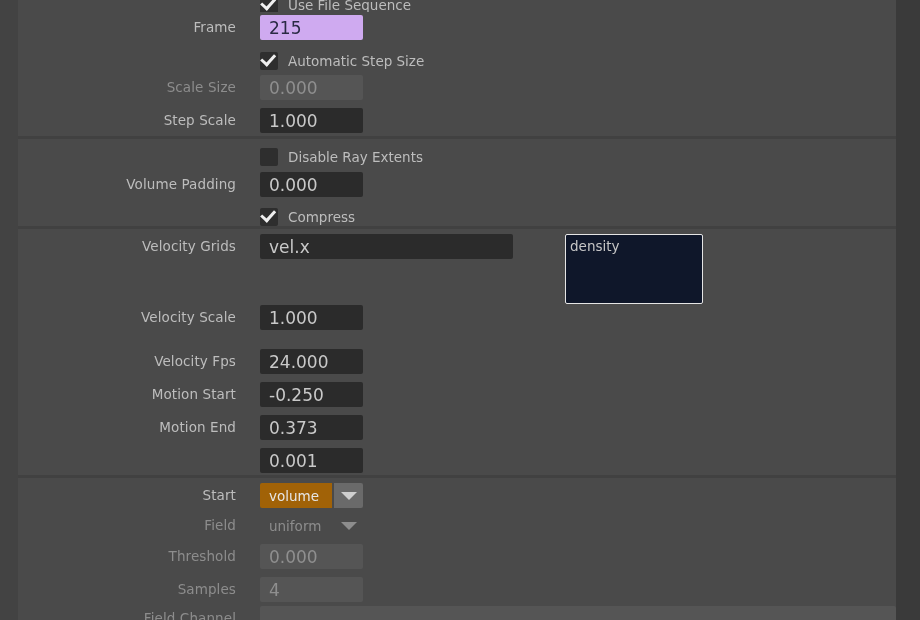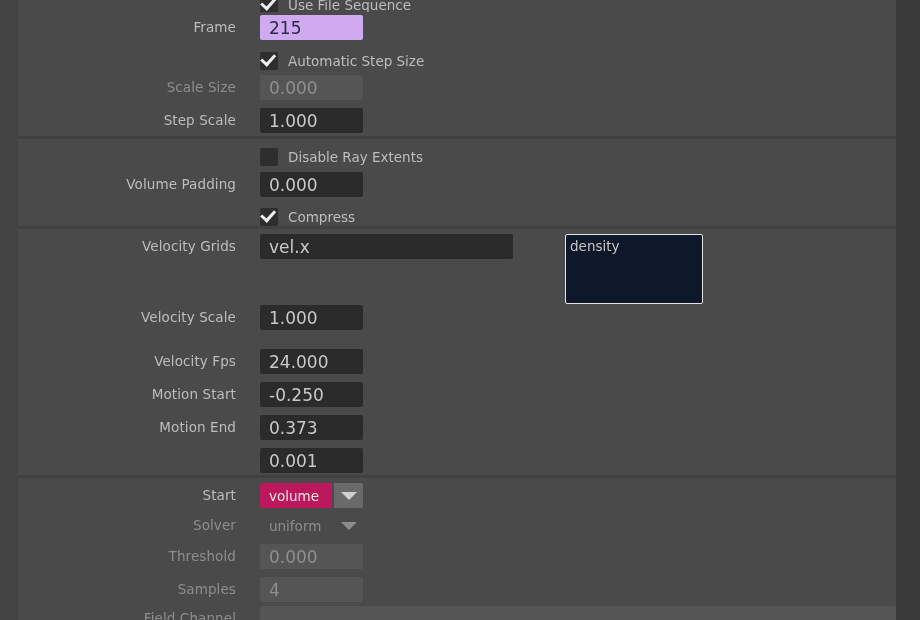--- a/index.html
+++ b/index.html
@@ -55,21 +55,21 @@
     position:absolute;left:510px;top:234px;width:138px;height:70px;
     background:#0f172a;border:1px solid #e5e5e5;border-radius:2px;box-sizing:border-box;margin-left:37px;
   }
   .listbox .item{color:#c6c6c6;padding:3px 0 0 4px;font-size:13.5px;line-height:17px;}
 
   .dd{
     position:absolute;left:242px;top:5px;height:25px;width:103px;
     display:flex;box-sizing:border-box;
   }
   .dd .val{
-    flex:0 0 72px;background:#be185d;color:#e6e6e6;
+    flex:0 0 72px;background:#a16207;color:#e6e6e6;
     display:flex;align-items:center;padding-left:9px;box-sizing:border-box;
     border-radius:2px 0 0 2px;
   }
   .dd .arrowbox{
     flex:1;background:#6a6a6a;display:flex;align-items:center;justify-content:center;
     border-radius:0 2px 2px 0;margin-left:2px;
   }
   .dd.dim .val{background:transparent;color:#8d8d8d;}
   .dd.dim .arrowbox{background:transparent;}
   .tri{width:0;height:0;border-left:8px solid transparent;border-right:8px solid transparent;border-top:8px solid #cfcfcf;}
@@ -178,21 +178,21 @@
       <div class="label">Start</div>
       <div class="dd">
         <div class="val">volume</div>
         <div class="arrowbox">
             <i class="tri"></i>
           </div>
       </div>
     </div>
 
     <div class="row" style="top:508px;">
-      <div class="label dim">Solver</div>
+      <div class="label dim">Field</div>
       <div class="dd dim">
         <div class="val">uniform</div>
         <div class="arrowbox">
             <i class="tri"></i>
           </div>
       </div>
     </div>
 
     <div class="row" style="top:539px;">
       <div class="label dim">Threshold</div>

